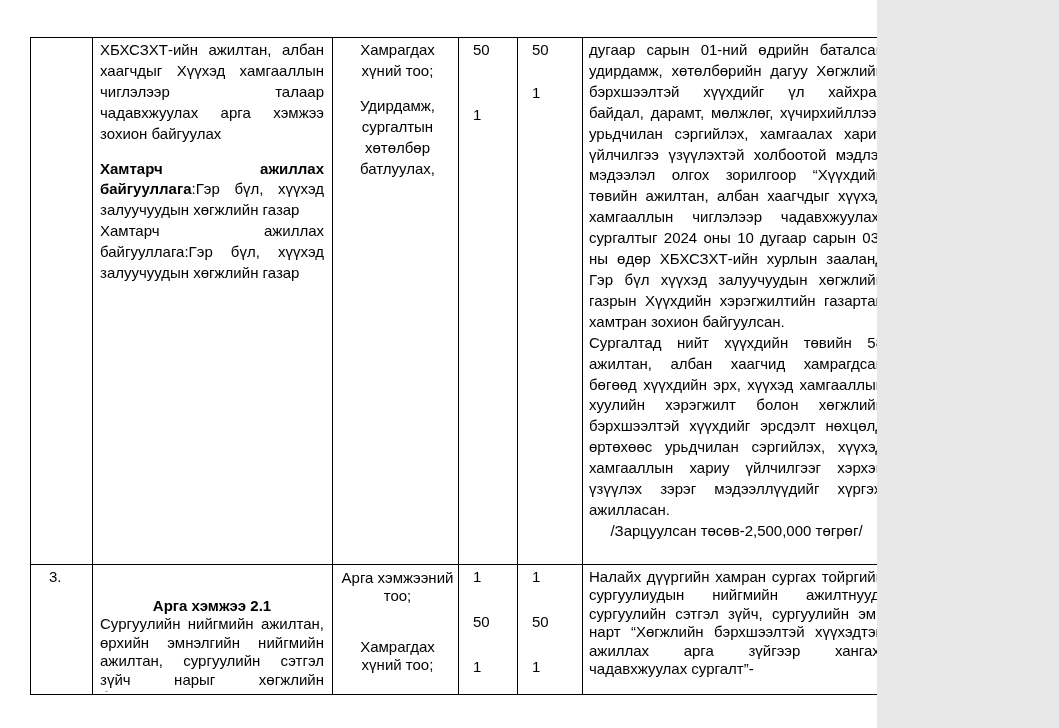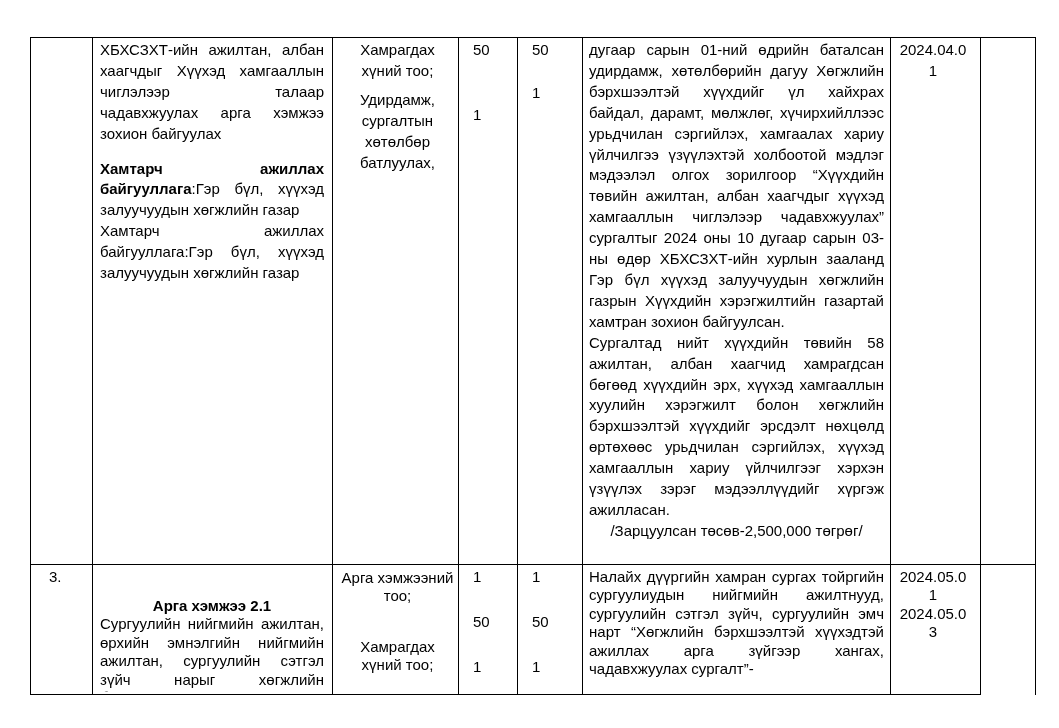--- a/index.html
+++ b/index.html
@@ -1,18 +1,18 @@
 <!DOCTYPE html>
 <html><head>
 <meta charset="utf-8">
 <style>
   html,body { margin:0; padding:0; background:#e8e8e8; }
   .page {
     position:relative;
-    width:1059px; height:728px;
+    width:877px; height:728px;
     background:#ffffff;
     font-family:"Liberation Sans", sans-serif;
     font-size:15px;
     color:#000;
     overflow:hidden;
   }
   table.doc {
     position:absolute; left:30px; top:37px;
     width:1005px;
     border-collapse:collapse;
@@ -38,21 +38,21 @@
   td.c-date { padding-left:7px; padding-right:12px; word-break:break-all; }
 
   tr.r2 td.c-ind { padding-top:4px; }
   .numcell-3 { padding-top:68px; }
 
   p { margin:0; text-align:justify; }
   p.left { text-align:center; }
   .bold { font-weight:bold;margin-top:29px; }
 
   .mt-p2act { margin-top:14px; }   
-  .mt-2  { margin-top:8px;  }      
+  .mt-2  { margin-top:14px;  }      
   .mt-44 { margin-top:44px; }      
   .mt-22 { margin-top:22px; }      
   .mt-32 { margin-top:32px; }      
   .mt-26 { margin-top:26.5px; }    
 
   .clip2 { height:124px; overflow:hidden; }
 </style>
 </head>
 <body>
 

